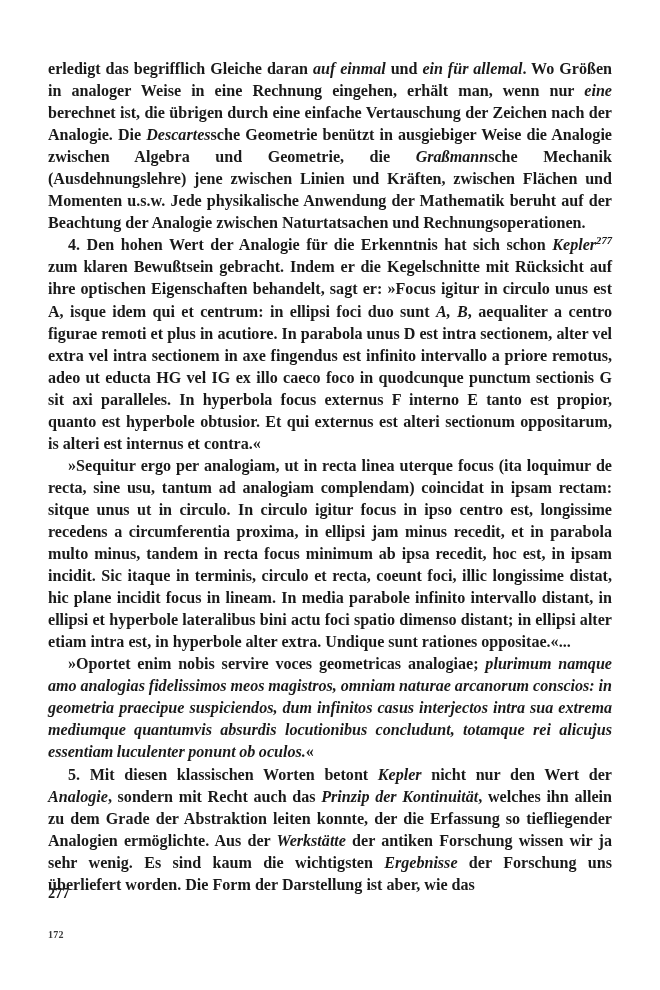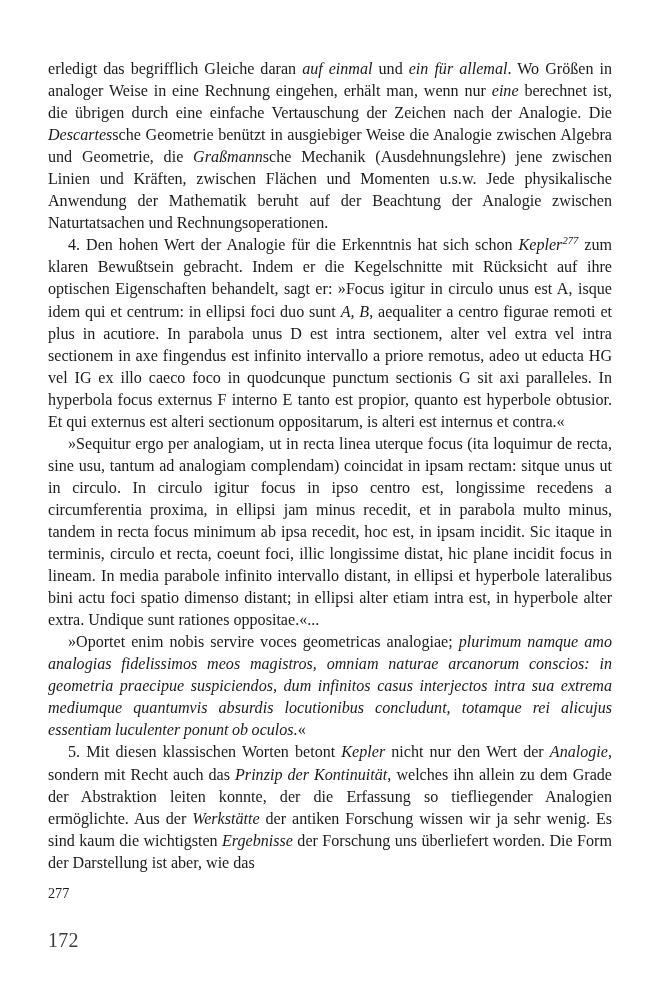--- a/index.html
+++ b/index.html
@@ -8,20 +8,21 @@
     background: #ffffff;
   }
   .page {
     position: relative;
     width: 660px;
     height: 990px;
     background: #ffffff;
     overflow: hidden;
     font-family: "Liberation Serif", "DejaVu Serif", serif;
     color: #1a1a1a;
+    font-weight: bold;
   }
   .textblock {
     position: absolute;
     left: 48px;
     top: 58px;
     width: 564px;
   }
   p.body {
     margin: 0;
     font-size: 16.1px;
@@ -64,21 +65,21 @@
     left: 0;
     top: 0;
     width: 28px;
     text-align: left;
     font-size: 14.2px;
   }
   .folio {
     position: absolute;
     left: 48px;
     top: 929px;
-    font-size: 20px;
+    font-size: 10px;
     color: #3a3a3a;
     letter-spacing: 0.2px;
   }
 </style>
 </head>
 <body>
 
 <div class="page">
 
   <div class="textblock" id="bodyCol">

